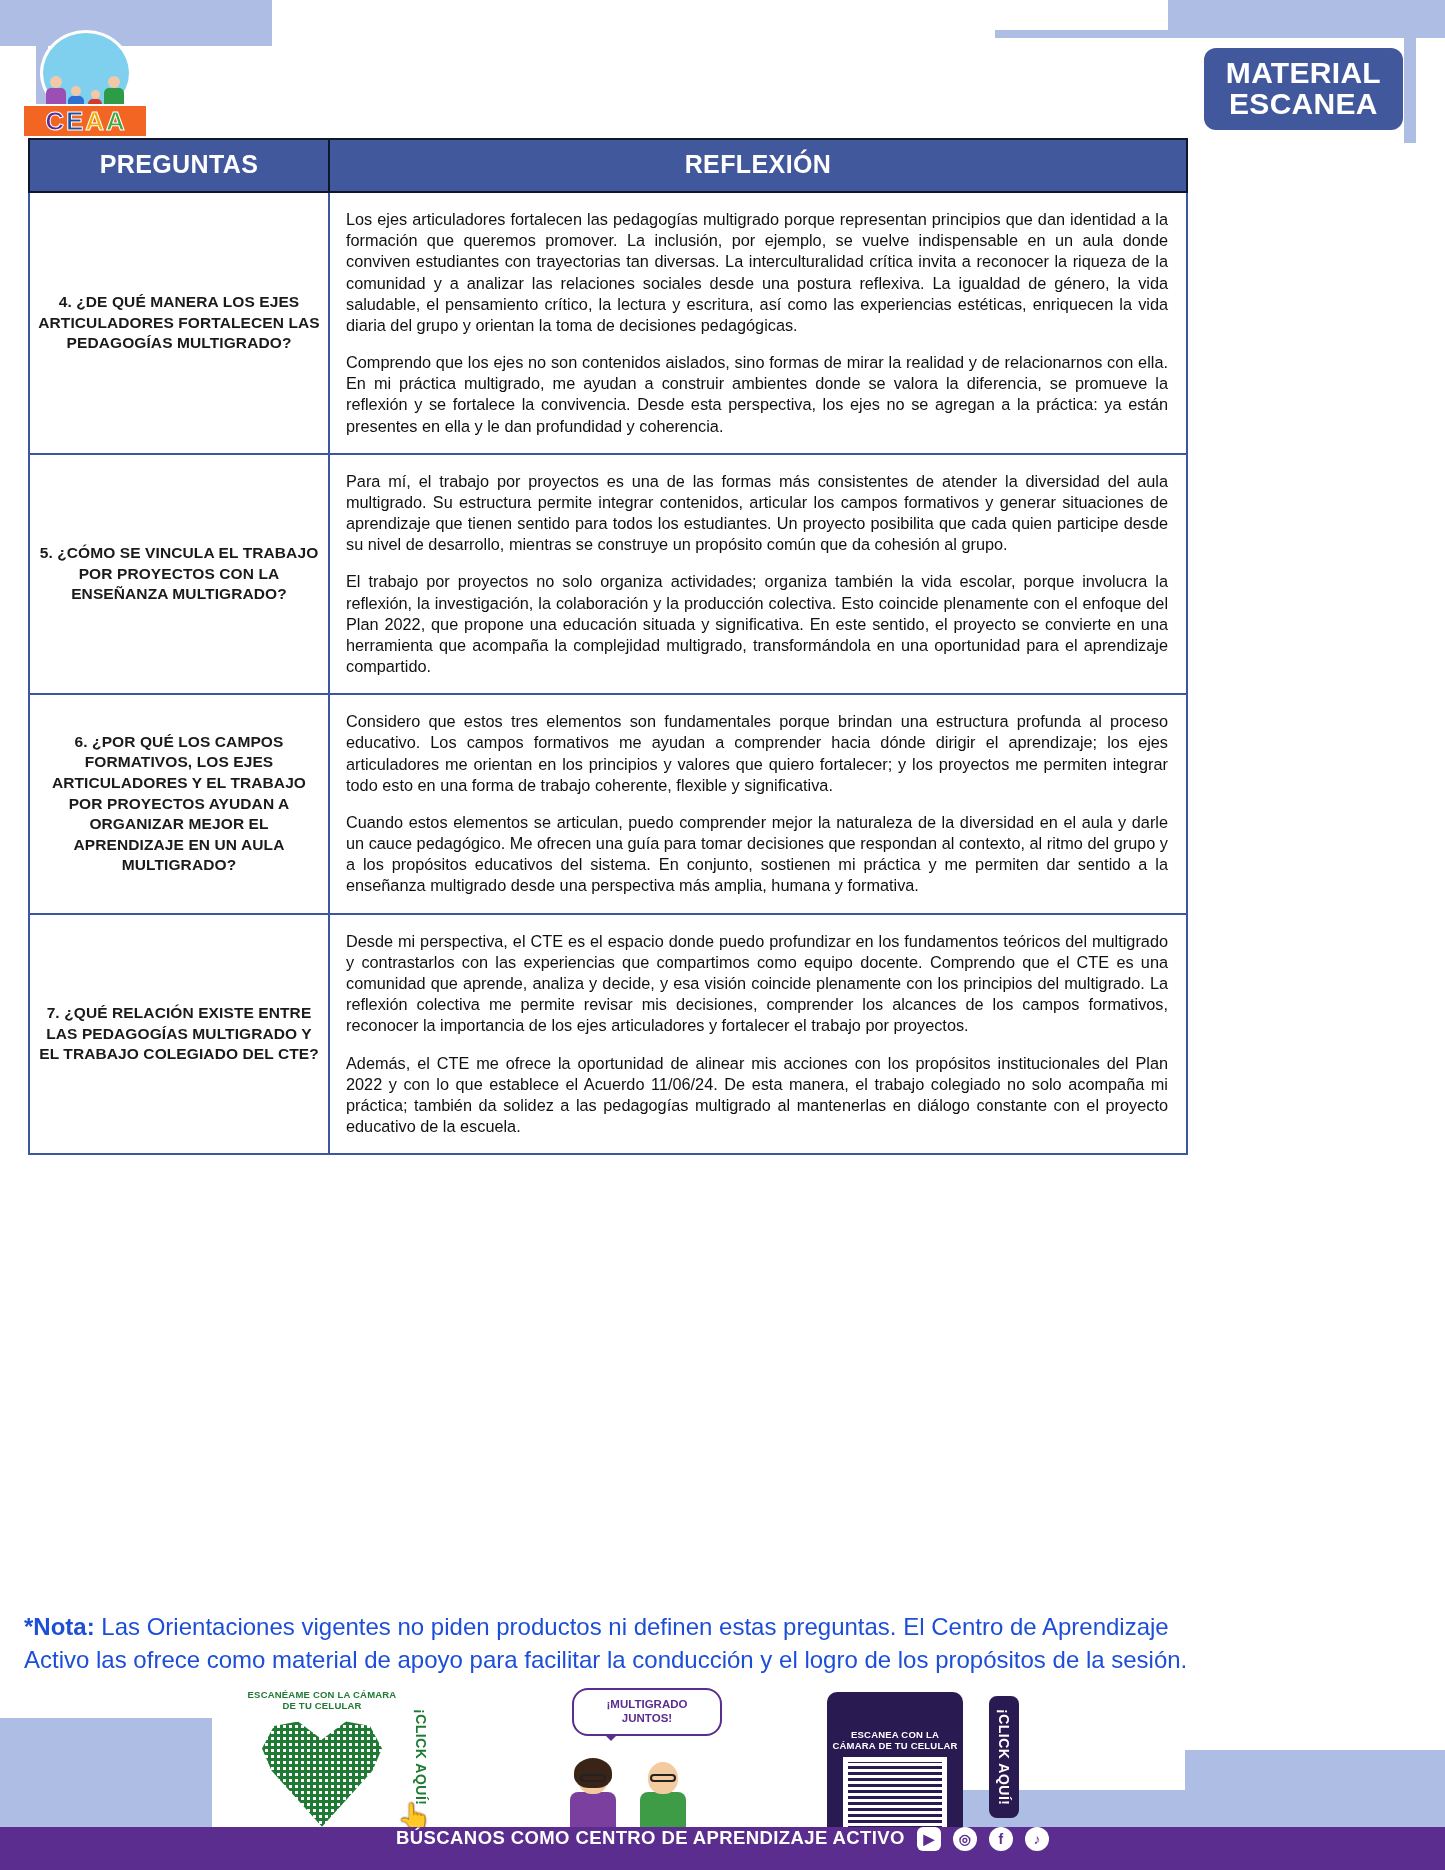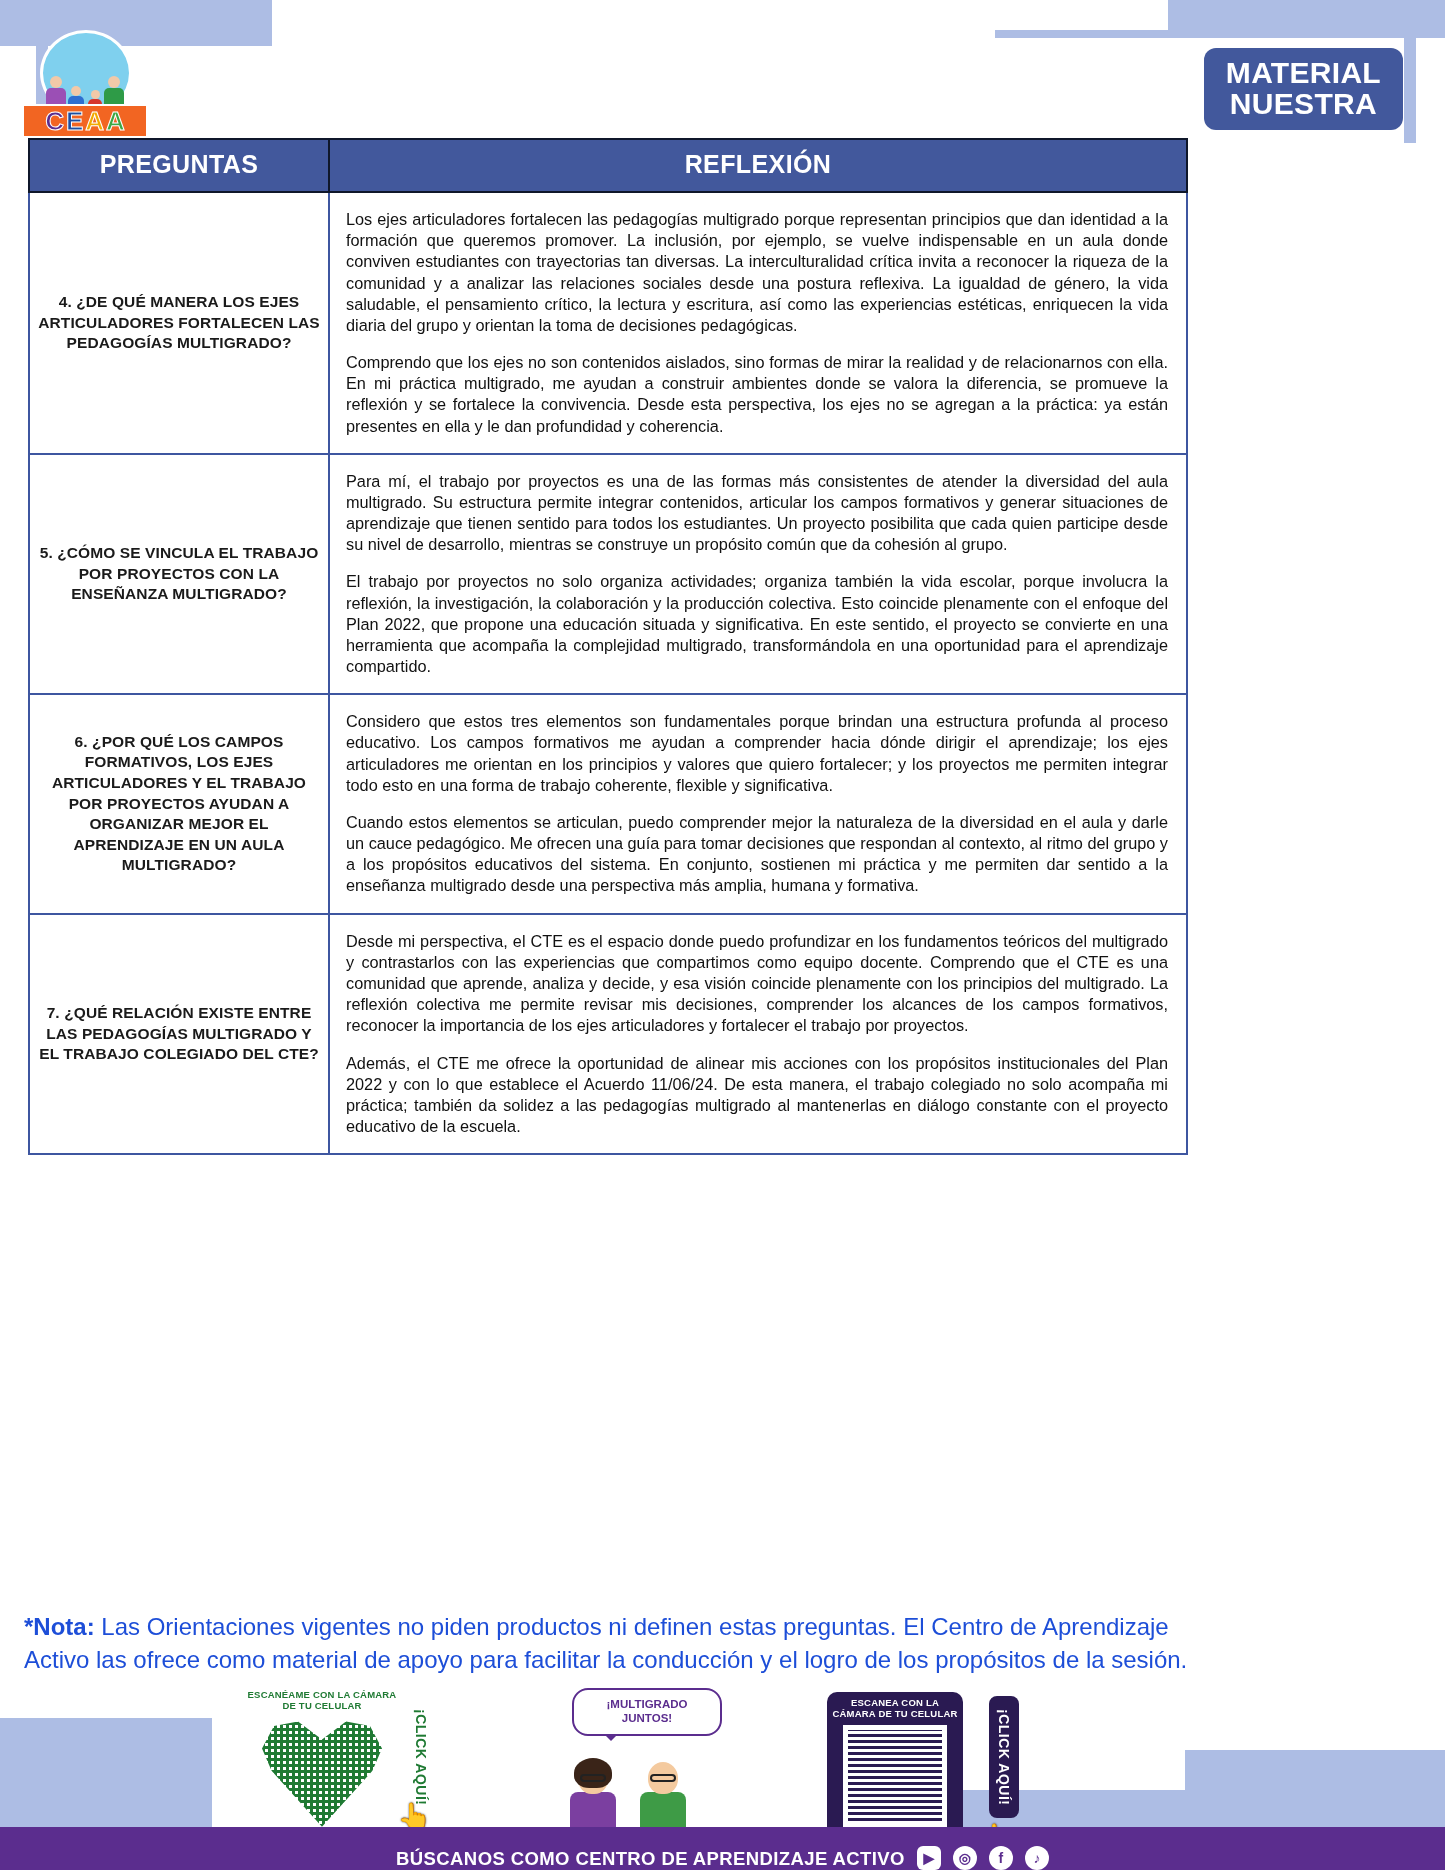--- a/index.html
+++ b/index.html
@@ -133,21 +133,21 @@
   }
   .f-band-r2{
     position:absolute; left:1185px; top:1750px; width:260px; height:42px;
     background:#adbde4;
   }
 
   
   .footer{
     position:absolute; left:0; top:1827px; width:1445px; height:43px;
     background:#5b2d8e; color:#fff;
-    display:flex; align-items:flex-end; justify-content:center; gap:12px;
+    display:flex; align-items:flex-start; justify-content:center; gap:12px;
   }
   .footer .ftxt{
     font-size:18.5px; font-weight:bold; letter-spacing:0.4px;
   }
   .soc{
     width:24px;height:24px;border-radius:6px;background:#fff;color:#5b2d8e;
     display:inline-flex;align-items:center;justify-content:center;
     font-size:14px;font-weight:bold;
   }
   .soc.circle{ border-radius:50%; }
@@ -260,21 +260,21 @@
     <div class="ribbon">
       <b class="rc1">C</b>
       <b class="rc2">E</b>
       <b class="rc3">A</b>
       <b class="rc4">A</b>
     </div>
   </div>
 
   <div class="badge">
     <div>MATERIAL</div>
-    <div>NUESTRA</div>
+    <div>ESCANEA</div>
   </div>
 
   <table class="tbl">
     <thead>
       <tr>
         <th class="th-preg">PREGUNTAS</th>
         <th>REFLEXIÓN</th>
       </tr>
     </thead>
     <tbody>
@@ -342,21 +342,21 @@
     <div class="m-fig" style="left:110px;">
       <div class="m-head">
           <div class="m-glass"></div>
         </div>
       <div class="m-body" style="background:#3e9b46;"></div>
     </div>
   </div>
 
   <div class="qrblk qr-right">
     <div class="qr-box">
-      <div class="qr-cap" style="color:#fff;">ESCANEA CON LA CÁMARA DE TU CELULAR</div>
+      <div class="qr-cap" style="color:#fff;margin-top:32px;">ESCANEA CON LA CÁMARA DE TU CELULAR</div>
       <div class="qr-sq"></div>
       <div class="qr-cap" style="color:#fff;">PARA VER TODOS LOS VIDEOS DE LA SESIÓN</div>
     </div>
     <div class="click-tab">¡CLICK AQUÍ!</div>
     <div class="hand">👆</div>
   </div>
 
   <div class="footer">
     <span class="ftxt">BÚSCANOS COMO CENTRO DE APRENDIZAJE ACTIVO</span>
     <span class="soc">▶</span>

